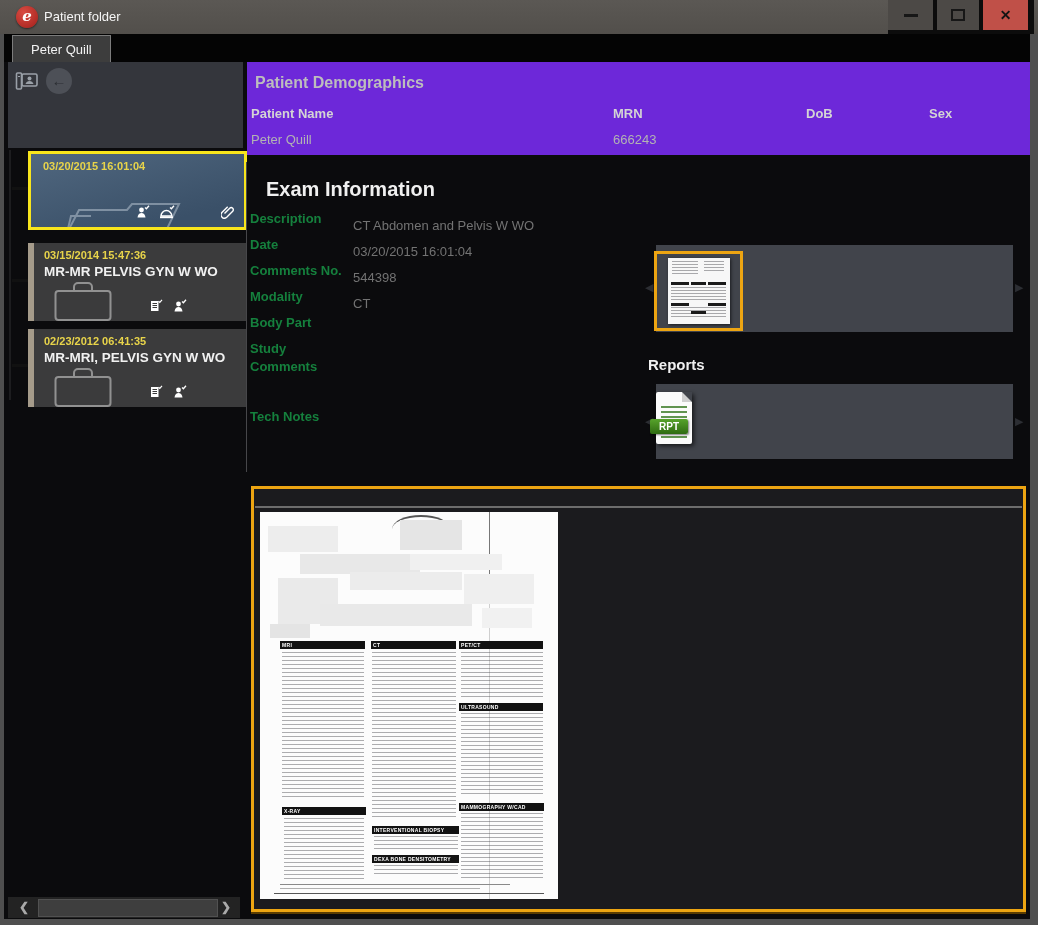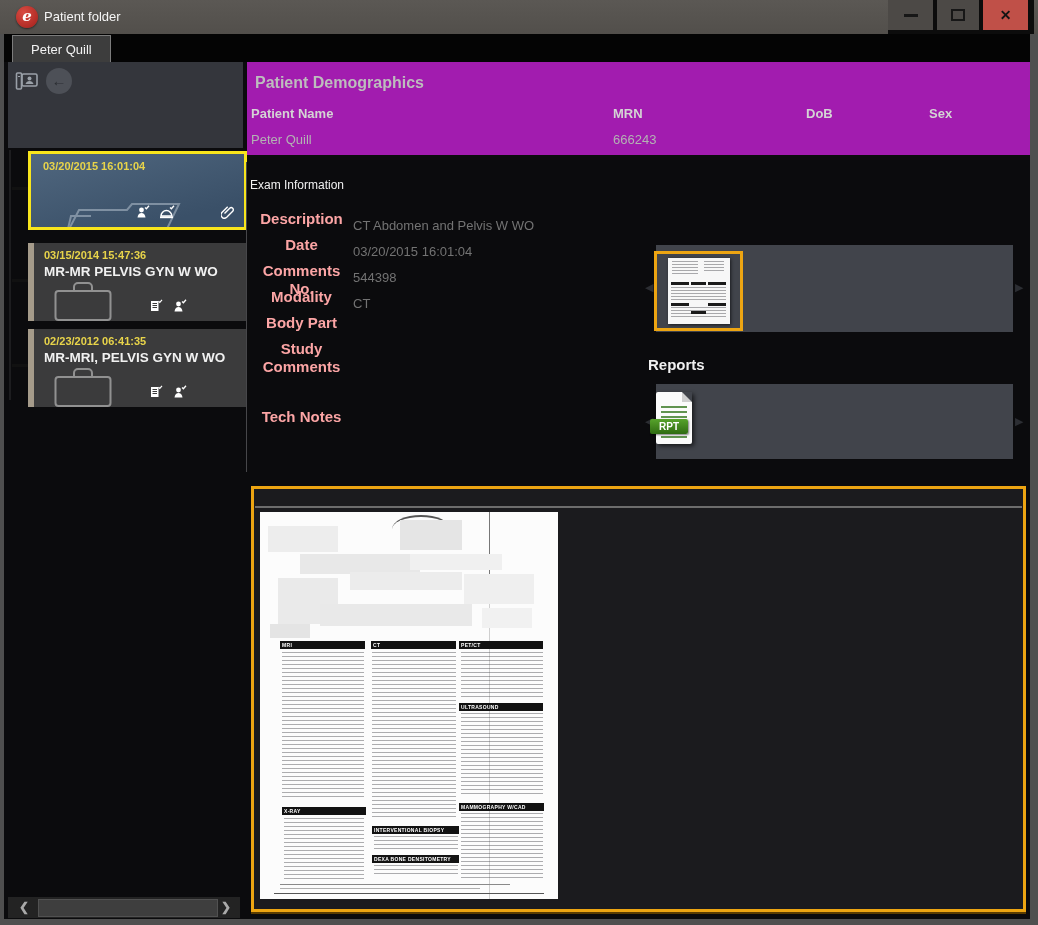--- a/index.html
+++ b/index.html
@@ -64,31 +64,31 @@
   
   .hscroll{position:absolute;left:8px;top:897px;width:232px;height:21px;background:#232323;}
   .hs-arrow{position:absolute;top:2px;width:20px;height:17px;color:#a9a9a9;font-size:12px;
     font-weight:bold;text-align:center;line-height:17px;}
   .hs-arrow.left{left:6px;}
   .hs-arrow.right{right:4px;}
   .hs-thumb{position:absolute;left:30px;top:2px;width:178px;height:16px;background:#3e3e3e;
     border:1px solid #515151;}
 
   
-  .demo-panel{position:absolute;left:247px;top:62px;width:783px;height:93px;background:#a21caf;}
+  .demo-panel{position:absolute;left:247px;top:62px;width:783px;height:93px;background:#6d28d9;}
   .demo-title{position:absolute;left:8px;top:12px;font-size:16px;font-weight:bold;color:#bdbdbd;}
   .demo-h{position:absolute;top:44px;font-size:13px;font-weight:bold;color:#d4d4d4;}
   .demo-v{position:absolute;top:70px;font-size:13px;color:#b3b3b3;}
   .c0{left:4px;} .c1{left:366px;} .c2{left:559px;} .c3{left:682px;}
   .vline{position:absolute;left:246px;top:162px;width:1px;height:310px;background:#47474a;}
 
   
-  .exam-title{position:absolute;left:250px;top:178px;font-size:12px;font-weight:normal;color:#f0f0f0;}
+  .exam-title{position:absolute;left:266px;top:178px;font-size:20px;font-weight:bold;color:#f0f0f0;}
   .exam-row{position:absolute;left:250px;display:flex;}
-  .exam-row .lbl{width:103px;font-size:15px;font-weight:bold;color:#fca5a5;line-height:18px;text-align:center;}
+  .exam-row .lbl{width:103px;font-size:13px;font-weight:bold;color:#15803d;line-height:18px;}
   .exam-row .val{font-size:13px;color:#737373;line-height:18px;margin-top:7px;}
 
   
   .hl-box{position:absolute;border:2px solid #eda512;box-sizing:border-box;}
   .att-title-box{left:629px;top:201px;width:148px;height:33px;display:flex;
     align-items:center;justify-content:center;}
   .att-title-box span{font-size:15px;font-weight:bold;color:#f2f2f2;}
   .strip{position:absolute;left:656px;width:357px;background:#41444b;}
   .strip.att{top:245px;height:87px;}
   .strip.rep{top:384px;height:75px;}

